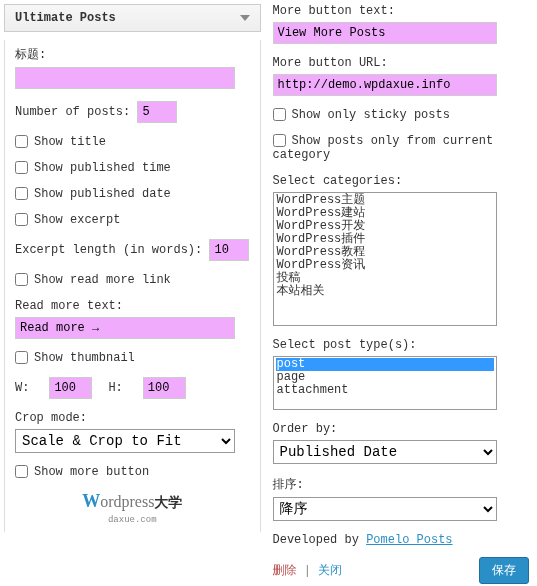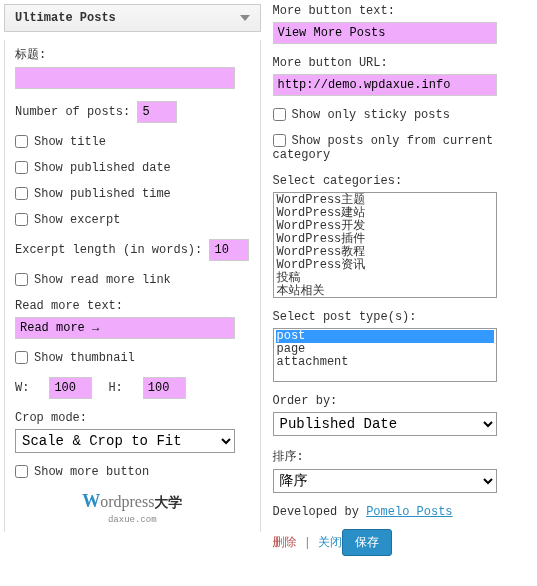--- a/index.html
+++ b/index.html
@@ -16,35 +16,35 @@
 .field-inline label { display: inline; }
 input[type="text"] { font-family: inherit; font-size: 12px; padding: 3px 4px; border: 1px solid #ccc; background: #f0abfc; }
 input.full { width: 100%; max-width: 220px; }
 input.small { width: 40px; }
 input.med { width: 43px; }
 .check-row { margin-bottom: 12px; }
 .check-row input { vertical-align: middle; margin-right: 6px; }
 select { font-family: inherit; font-size: 14px; border: 1px solid #999; background: #fff; padding: 2px; }
 select.full { width: 220px; }
 select.full2 { width: 224px; }
-.multi-wrap { border: 1px solid #999; width: 224px; height: 106px; overflow-y: scroll; background: #fff; padding: 1px 2px; font-family: "Courier New", monospace; }
+.multi-wrap { border: 1px solid #999; width: 224px; height: 134px; overflow-y: scroll; background: #fff; padding: 1px 2px; font-family: "Courier New", monospace; }
 .multi-wrap .opt { padding: 0 1px; line-height: 13px; white-space: nowrap; }
 .multi-wrap .opt.sel { background: #3399ff; color: #fff; }
 .multi-short { height: 54px; }
 .thumb-row { display: flex; gap: 16px; align-items: center; }
 .thumb-row span { margin-right: 4px; }
 .logo-box { text-align: center; margin-top: 10px; }
 .logo-box .wp { font-family: Georgia, serif; font-size: 16px; }
 .logo-box .w { color: #2a8fc7; font-weight: bold; font-size: 18px; }
 .logo-box .rest { color: #777; text-align: right; }
 .logo-box .cn { font-size: 14px; font-weight: bold; }
 .logo-box .sub { font-size: 9px; color: #888; }
 .dev-line { margin: 10px 0; }
 .dev-line a { color: #2a8fc7; text-decoration: underline; }
-.actions { display: flex; align-items: center; margin-top: 4px; }
+.actions { display: flex; justify-content: space-between; align-items: center; margin-top: 4px; gap: 28px; }
 .actions .links { color: #888; }
 .actions .links a { color: #b94a48; text-decoration: none; }
 .actions .links .close { color: #2a8fc7; }
 .btn-save { background: #2a8fc7; color: #ffffff; border: 1px solid #1e6fa0; border-radius: 3px; padding: 4px 12px; font-size: 12px; cursor: pointer; }
 </style>
 </head>
 <body>
 
 <div class="container">
   <div class="col col-left">
@@ -58,22 +58,22 @@
         <label>标题:</label>
         <input type="text" class="full" value="" style="">
       </div>
 
       <div class="field field-inline">
         <label>Number of posts:</label>
         <input type="text" class="small" value="5" style="">
       </div>
 
       <div class="check-row"><input type="checkbox" style=""><span>Show title</span></div>
+      <div class="check-row"><input type="checkbox" style=""><span>Show published time</span></div>
       <div class="check-row"><input type="checkbox" style=""><span>Show published date</span></div>
-      <div class="check-row"><input type="checkbox" style=""><span>Show published time</span></div>
       <div class="check-row"><input type="checkbox" style=""><span>Show excerpt</span></div>
 
       <div class="field field-inline">
         <label>Excerpt length (in words):</label>
         <input type="text" class="small" value="10" style="">
       </div>
 
       <div class="check-row"><input type="checkbox" style=""><span>Show read more link</span></div>
 
       <div class="field">

